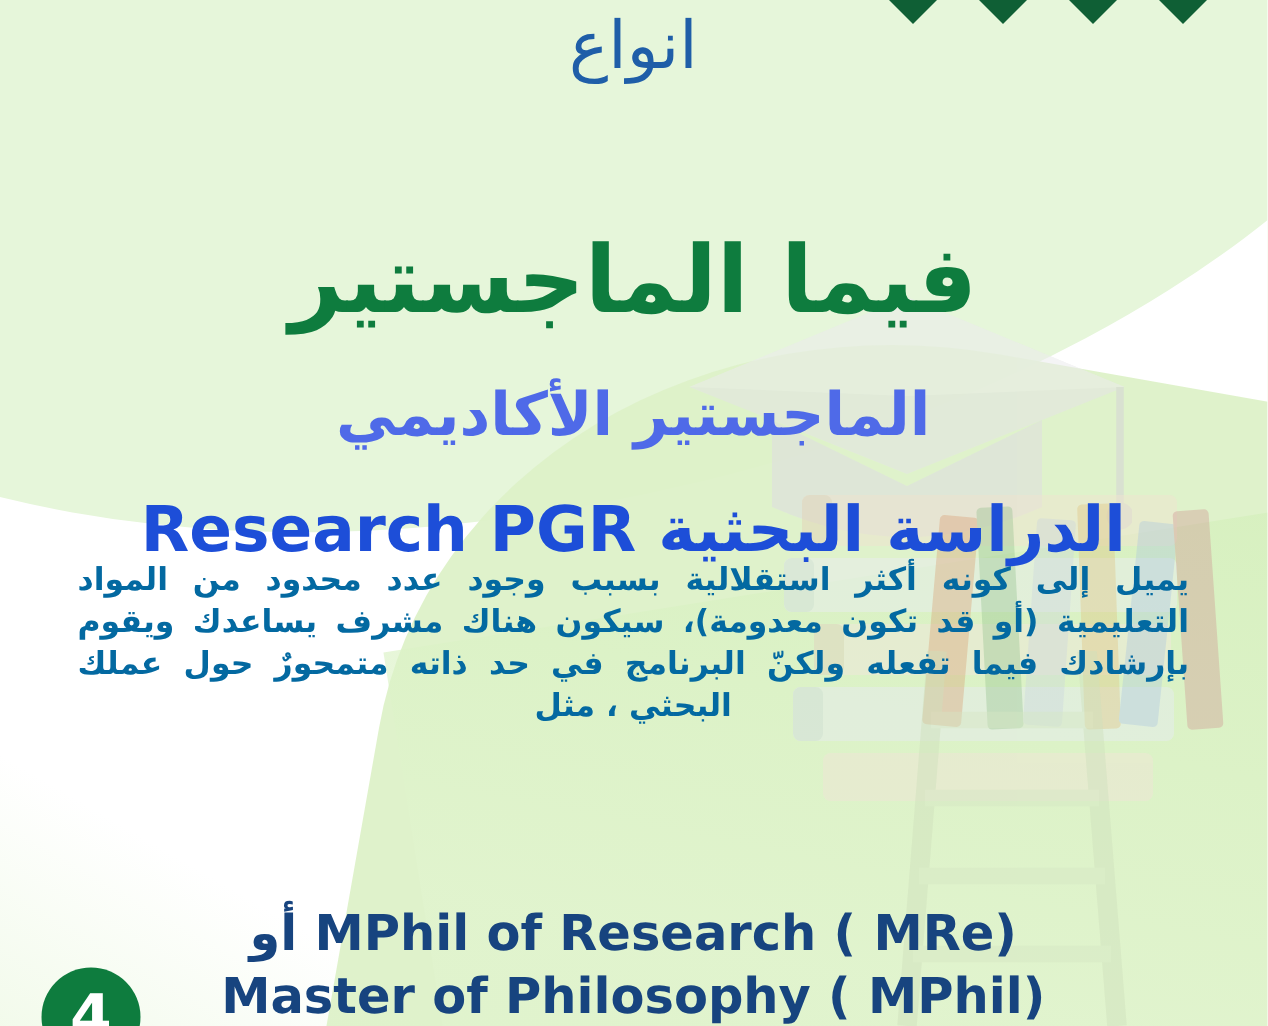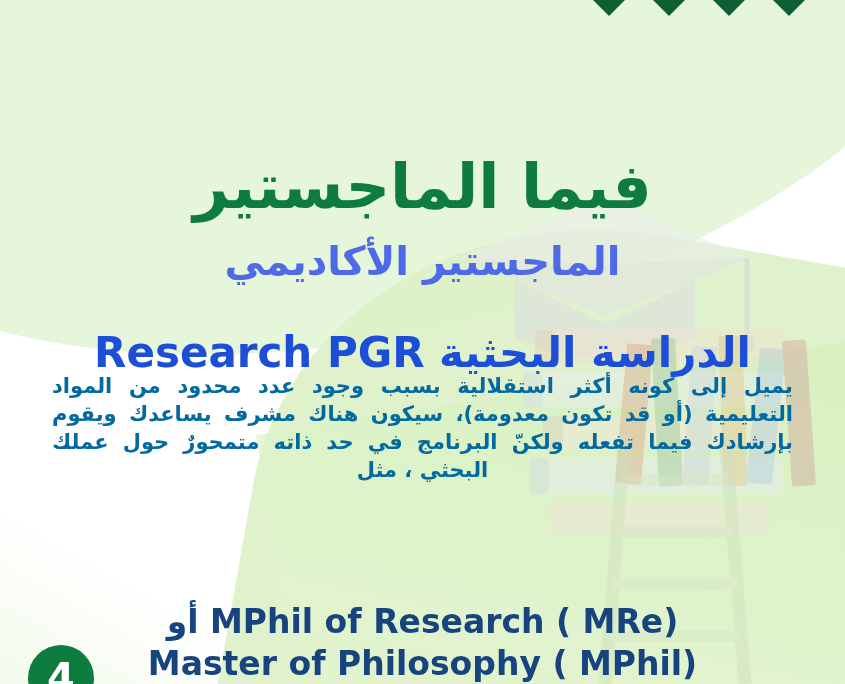--- a/index.html
+++ b/index.html
@@ -147,21 +147,21 @@
     left: 0;
     right: 0;
     font-size: 62px;
     font-weight: 700;
     color: #0e7c3e;
     line-height: 1.08;
   }
 
   .title-sub {
     position: absolute;
-    top: 206px;
+    top: 222px;
     left: 0;
     right: 0;
     font-size: 40px;
     font-weight: 700;
     color: #4f6ae8;
     line-height: 1.1;
   }
 
   .title-section {
     position: absolute;
@@ -271,20 +271,21 @@
     <line x1="50" y1="0" x2="30" y2="250" stroke="#cfe0bc" stroke-width="13"></line>
     <line x1="150" y1="0" x2="170" y2="250" stroke="#cfe0bc" stroke-width="13"></line>
     <line x1="46" y1="46" x2="154" y2="46" stroke="#d6e6c4" stroke-width="11"></line>
     <line x1="42" y1="98" x2="158" y2="98" stroke="#d6e6c4" stroke-width="11"></line>
     <line x1="38" y1="150" x2="162" y2="150" stroke="#d6e6c4" stroke-width="11"></line>
     <line x1="34" y1="202" x2="166" y2="202" stroke="#d6e6c4" stroke-width="11"></line>
   </svg>
 
   <div class="content">
 
+    <div class="eyebrow">انواع</div>
 
     <h1 class="title-main">فيما الماجستير</h1>
 
     <h2 class="title-sub">الماجستير الأكاديمي</h2>
 
     <h3 class="title-section">الدراسة البحثية Research PGR</h3>
 
     <p class="body-copy">يميل إلى كونه أكثر استقلالية بسبب وجود عدد محدود من المواد التعليمية (أو قد تكون معدومة)، سيكون هناك مشرف يساعدك ويقوم بإرشادك فيما تفعله ولكنّ البرنامج في حد ذاته متمحورٌ حول عملك البحثي ، مثل</p>
 
     <div class="degree-line degree-1">MPhil of Research ( MRe) أو</div>

